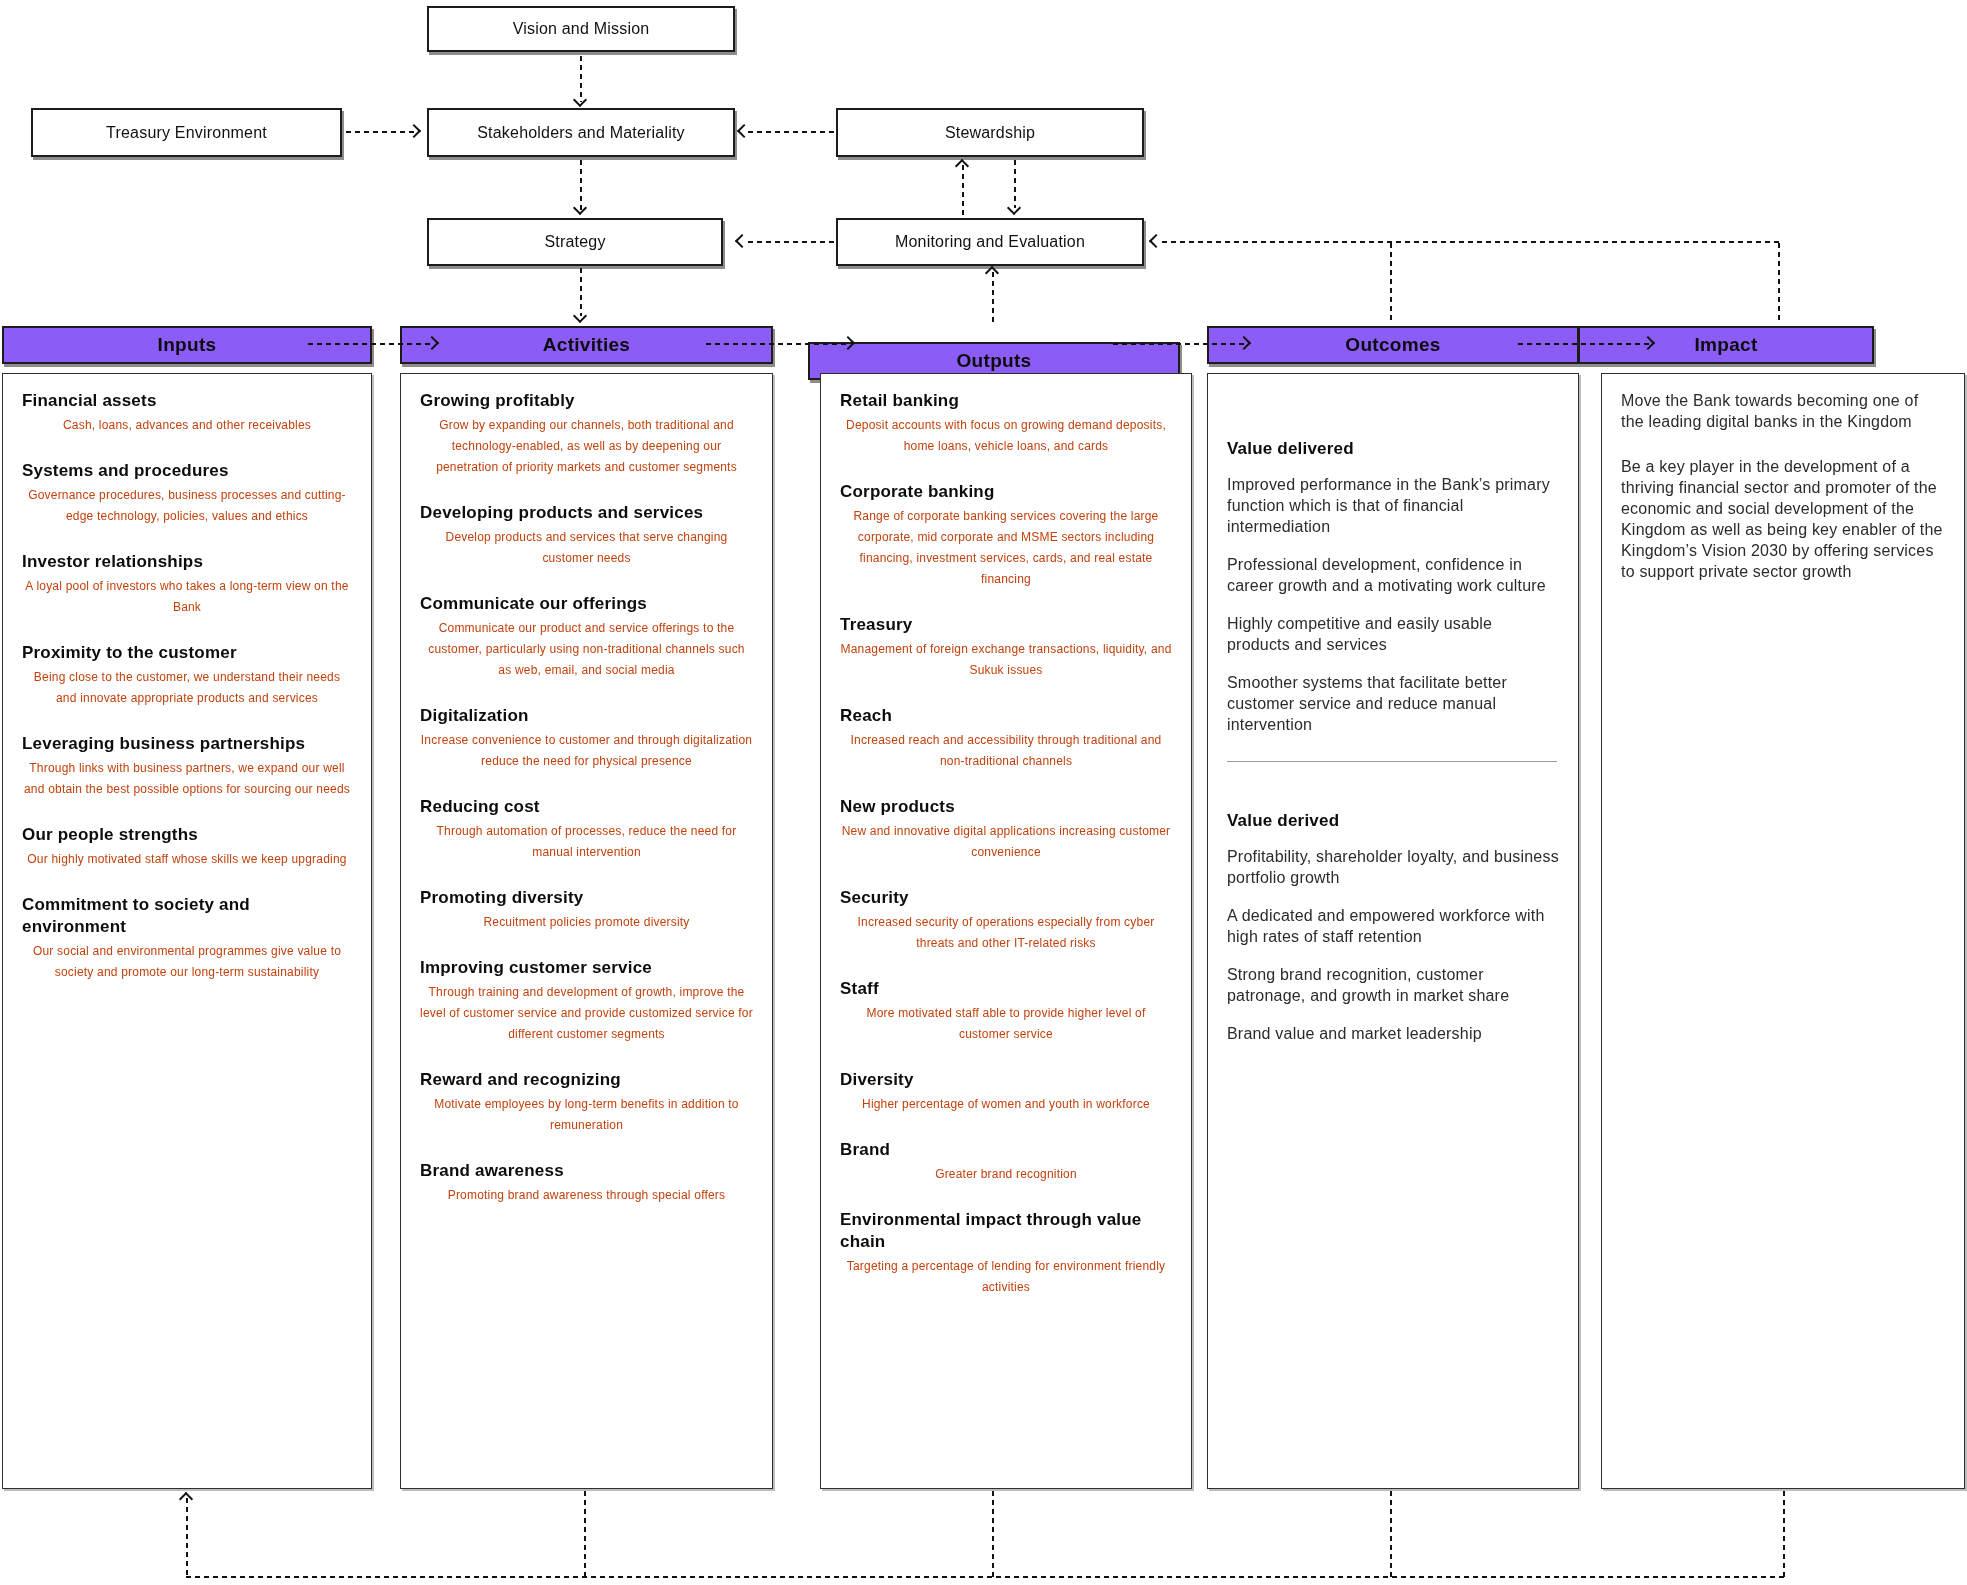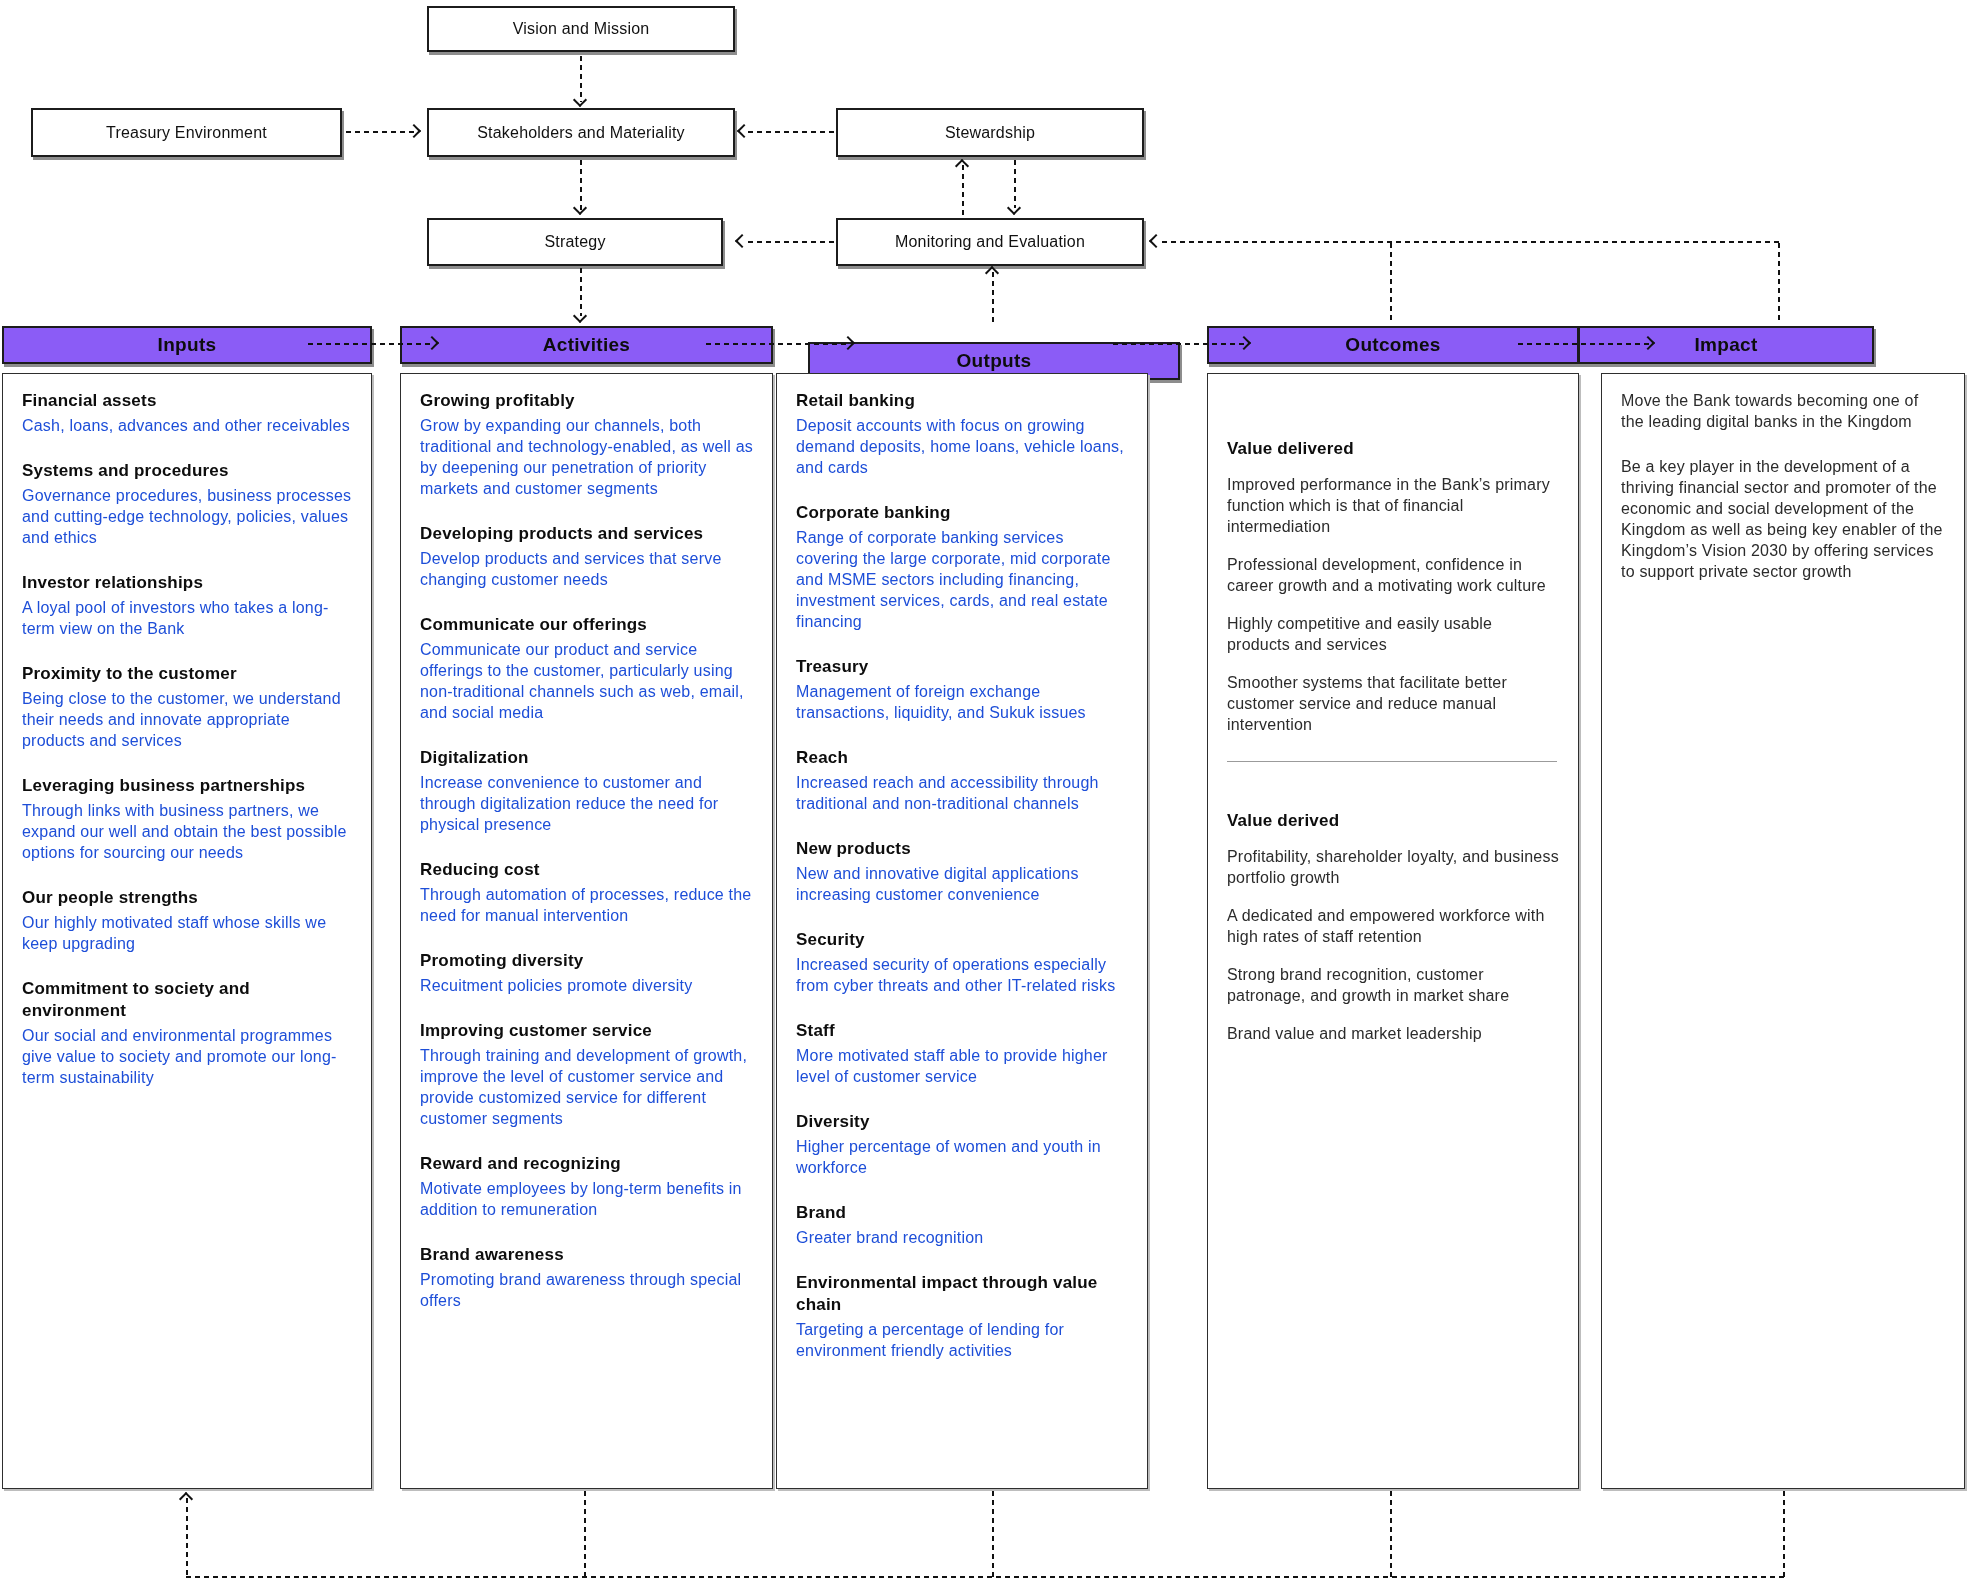--- a/index.html
+++ b/index.html
@@ -23,21 +23,21 @@
     font-size:19px;font-weight:700;letter-spacing:.3px;color:#0d0d0d;z-index:2;
   }
   
   .cbody{
     position:absolute;background:#fff;border:1.5px solid #2e2e2e;
     box-shadow:2px 2px 0 #bdbdbd;
     padding:16px 19px 0 19px;overflow:hidden;z-index:2;
   }
   .section{margin-bottom:24px;}
   .section-title{font-size:17px;font-weight:700;line-height:22px;color:#0d0d0d;margin-bottom:3px;letter-spacing:.2px;}
-  .section-body{font-size:16px;line-height:21px;color:#1d4ed8;letter-spacing:.2px;}
+  .section-body{font-size:12px;line-height:21px;color:#c2410c;letter-spacing:.2px;text-align:center;}
   .group-title{font-size:17px;font-weight:700;line-height:22px;color:#0d0d0d;margin-bottom:14px;letter-spacing:.2px;margin-top:48px;}
   .para{font-size:16px;line-height:21px;color:#2b2b2b;margin-bottom:17px;letter-spacing:.2px;}
   .cbody .para:last-child{margin-bottom:0;}
   .divider{border-top:1px solid #9b9b9b;margin:26px 2px 24px 0;height:0;}
   #col-impact .para{margin-bottom:24px;}
   
   .dl-h{position:absolute;height:2px;z-index:3;
     background:repeating-linear-gradient(to right,#111 0 5px,transparent 5px 9px);}
   .dl-v{position:absolute;width:2px;z-index:3;
     background:repeating-linear-gradient(to bottom,#111 0 5px,transparent 5px 9px);}
@@ -149,21 +149,21 @@
       </div>
       <div class="section">
         <div class="section-title">Reward and recognizing</div>
         <div class="section-body">Motivate employees by  long-term benefits in addition to remuneration</div>
       </div>
       <div class="section">
         <div class="section-title">Brand awareness</div>
         <div class="section-body">Promoting brand awareness through special offers</div>
       </div>
     </div>
-  <div class="cbody" id="col-outputs" style="left:776px;top:373px;width:372px;height:1116px">
+  <div class="cbody" id="col-outputs" style="left:820px;top:373px;width:372px;height:1116px">
       <div class="section">
         <div class="section-title">Retail banking</div>
         <div class="section-body">Deposit accounts with  focus on growing demand deposits, home loans, vehicle loans, and cards</div>
       </div>
       <div class="section">
         <div class="section-title">Corporate banking</div>
         <div class="section-body">Range of corporate banking services covering the large corporate, mid corporate and MSME sectors including financing, investment services, cards, and real estate financing</div>
       </div>
       <div class="section">
         <div class="section-title">Treasury</div>

